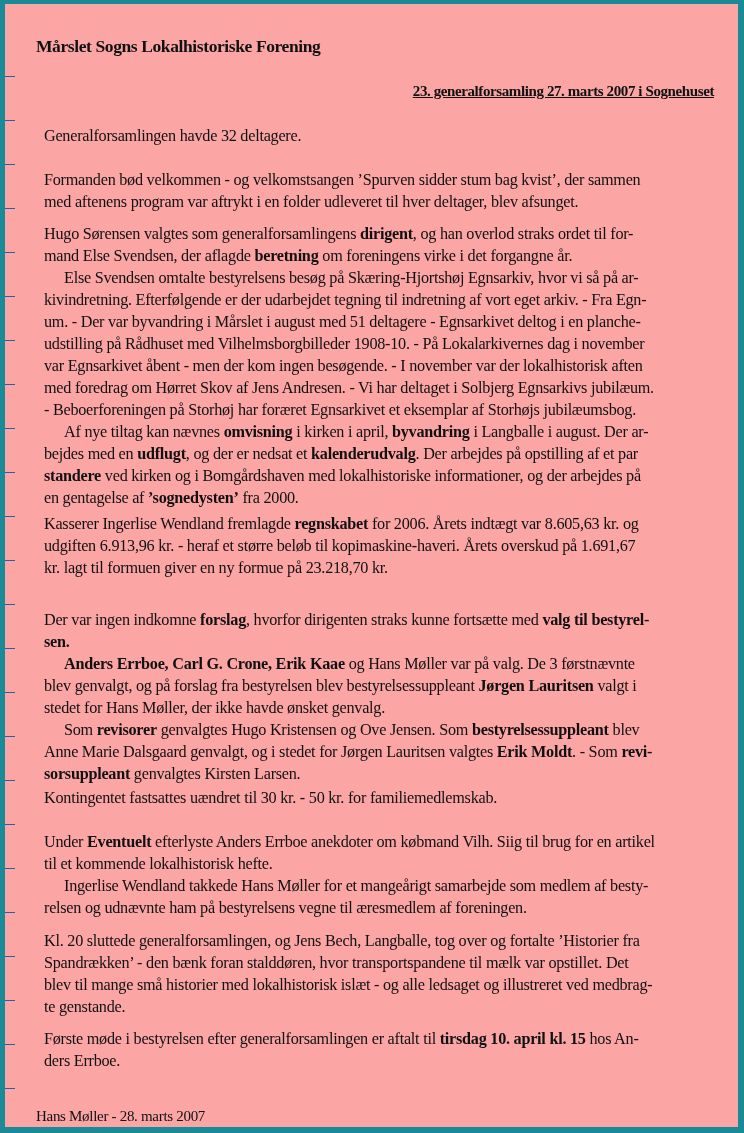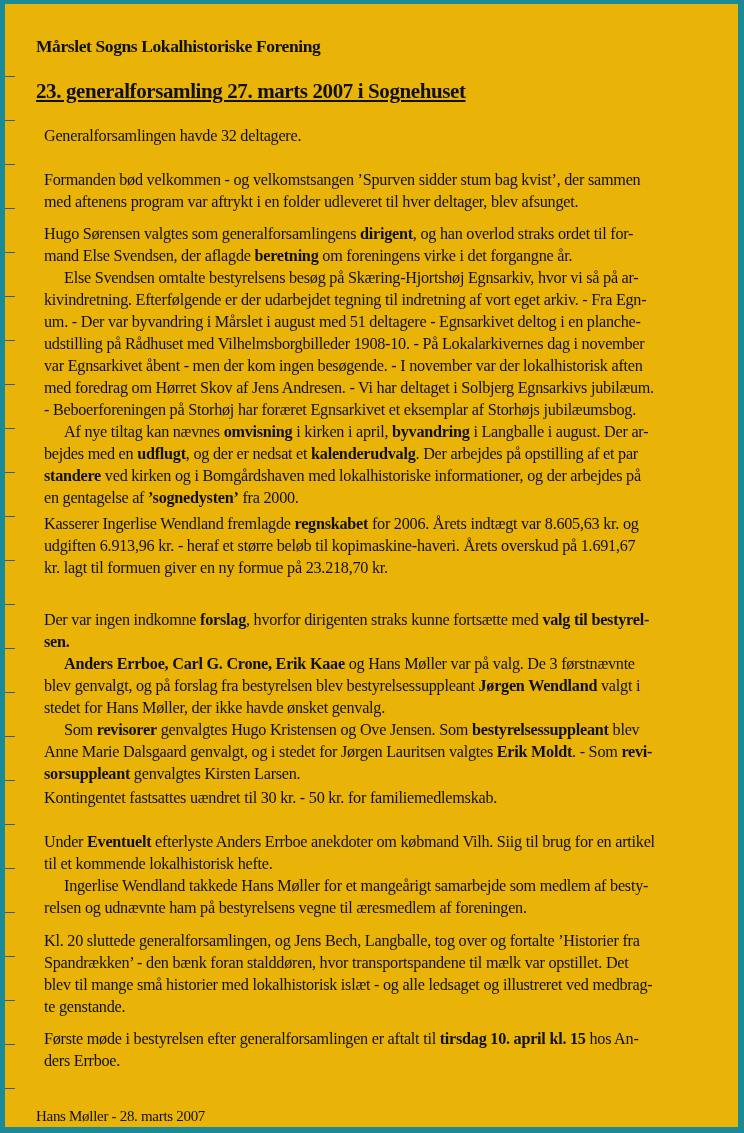--- a/index.html
+++ b/index.html
@@ -7,21 +7,21 @@
       width: 744px; height: 1133px;
       background: #1a8a96;
       position: relative;
       overflow: hidden;
       font-family: "Liberation Serif", "DejaVu Serif", serif;
     }
     .page {
       position: absolute;
       left: 5px; top: 4px;
       width: 733px; height: 1123px;
-      background: #eab308;
+      background: #fca5a5;
       box-sizing: border-box;
     }
     .ticks { position: absolute; left: 0; top: 0; width: 12px; height: 100%; }
     .tick {
       position: absolute; left: 0; width: 10px; height: 1px;
       background: #2a5fb0;
     }
     .content {
       position: absolute;
       left: 31px; top: 0;
@@ -31,22 +31,22 @@
       line-height: 22px;
       letter-spacing: -0.25px;
     }
     .org {
       position: absolute; top: 31px; left: 0;
       font-weight: bold; font-size: 17.5px;
       letter-spacing: -0.4px;
     }
     .title {
       position: absolute; top: 76px; left: 0; width: 678px;
-      text-align: left;
-      font-weight: bold; font-size: 21px;
+      text-align: right;
+      font-weight: bold; font-size: 15px;
       text-decoration: underline;
       letter-spacing: -0.4px;
     }
     .p { position: absolute; left: 0; width: 680px; margin: 8px; }
     .p .line { display: block; white-space: nowrap; }
     .indent { padding-left: 20px; }
     b { font-weight: bold; }
     .sig { position: absolute; top: 1068px; left: 0; font-size: 15px; letter-spacing: -0.3px; margin-top: 33px; }
   </style>
 </head>
@@ -112,21 +112,21 @@
     <p class="p" style="top:501px">
       <span class="line"><span>Kasserer Ingerlise Wendland fremlagde </span><b>regnskabet</b><span> for 2006. Årets indtægt var 8.605,63 kr. og</span></span>
       <span class="line">udgiften 6.913,96 kr. - heraf et større beløb til kopimaskine-haveri. Årets overskud på 1.691,67</span>
       <span class="line">kr. lagt til formuen giver en ny formue på 23.218,70 kr.</span>
     </p>
 
     <p class="p" style="top:597px">
       <span class="line"><span>Der var ingen indkomne </span><b>forslag</b><span>, hvorfor dirigenten straks kunne fortsætte med </span><b>valg til bestyrel-</b></span>
       <span class="line"><b>sen.</b></span>
       <span class="line indent"><b>Anders Errboe, Carl G. Crone, Erik Kaae</b><span> og Hans Møller var på valg. De 3 førstnævnte</span></span>
-      <span class="line"><span>blev genvalgt, og på forslag fra bestyrelsen blev bestyrelsessuppleant </span><b>Jørgen Wendland</b><span> valgt i</span></span>
+      <span class="line"><span>blev genvalgt, og på forslag fra bestyrelsen blev bestyrelsessuppleant </span><b>Jørgen Lauritsen</b><span> valgt i</span></span>
       <span class="line">stedet for Hans Møller, der ikke havde ønsket genvalg.</span>
       <span class="line indent"><span>Som </span><b>revisorer</b><span> genvalgtes Hugo Kristensen og Ove Jensen. Som </span><b>bestyrelsessuppleant</b><span> blev</span></span>
       <span class="line"><span>Anne Marie Dalsgaard genvalgt, og i stedet for Jørgen Lauritsen valgtes </span><b>Erik Moldt</b><span>. - Som </span><b>revi-</b></span>
       <span class="line"><b>sorsuppleant</b><span> genvalgtes Kirsten Larsen.</span></span>
     </p>
 
     <p class="p" style="top:775px">
       <span class="line">Kontingentet fastsattes uændret til 30 kr. - 50 kr. for familiemedlemskab.</span>
     </p>
 

